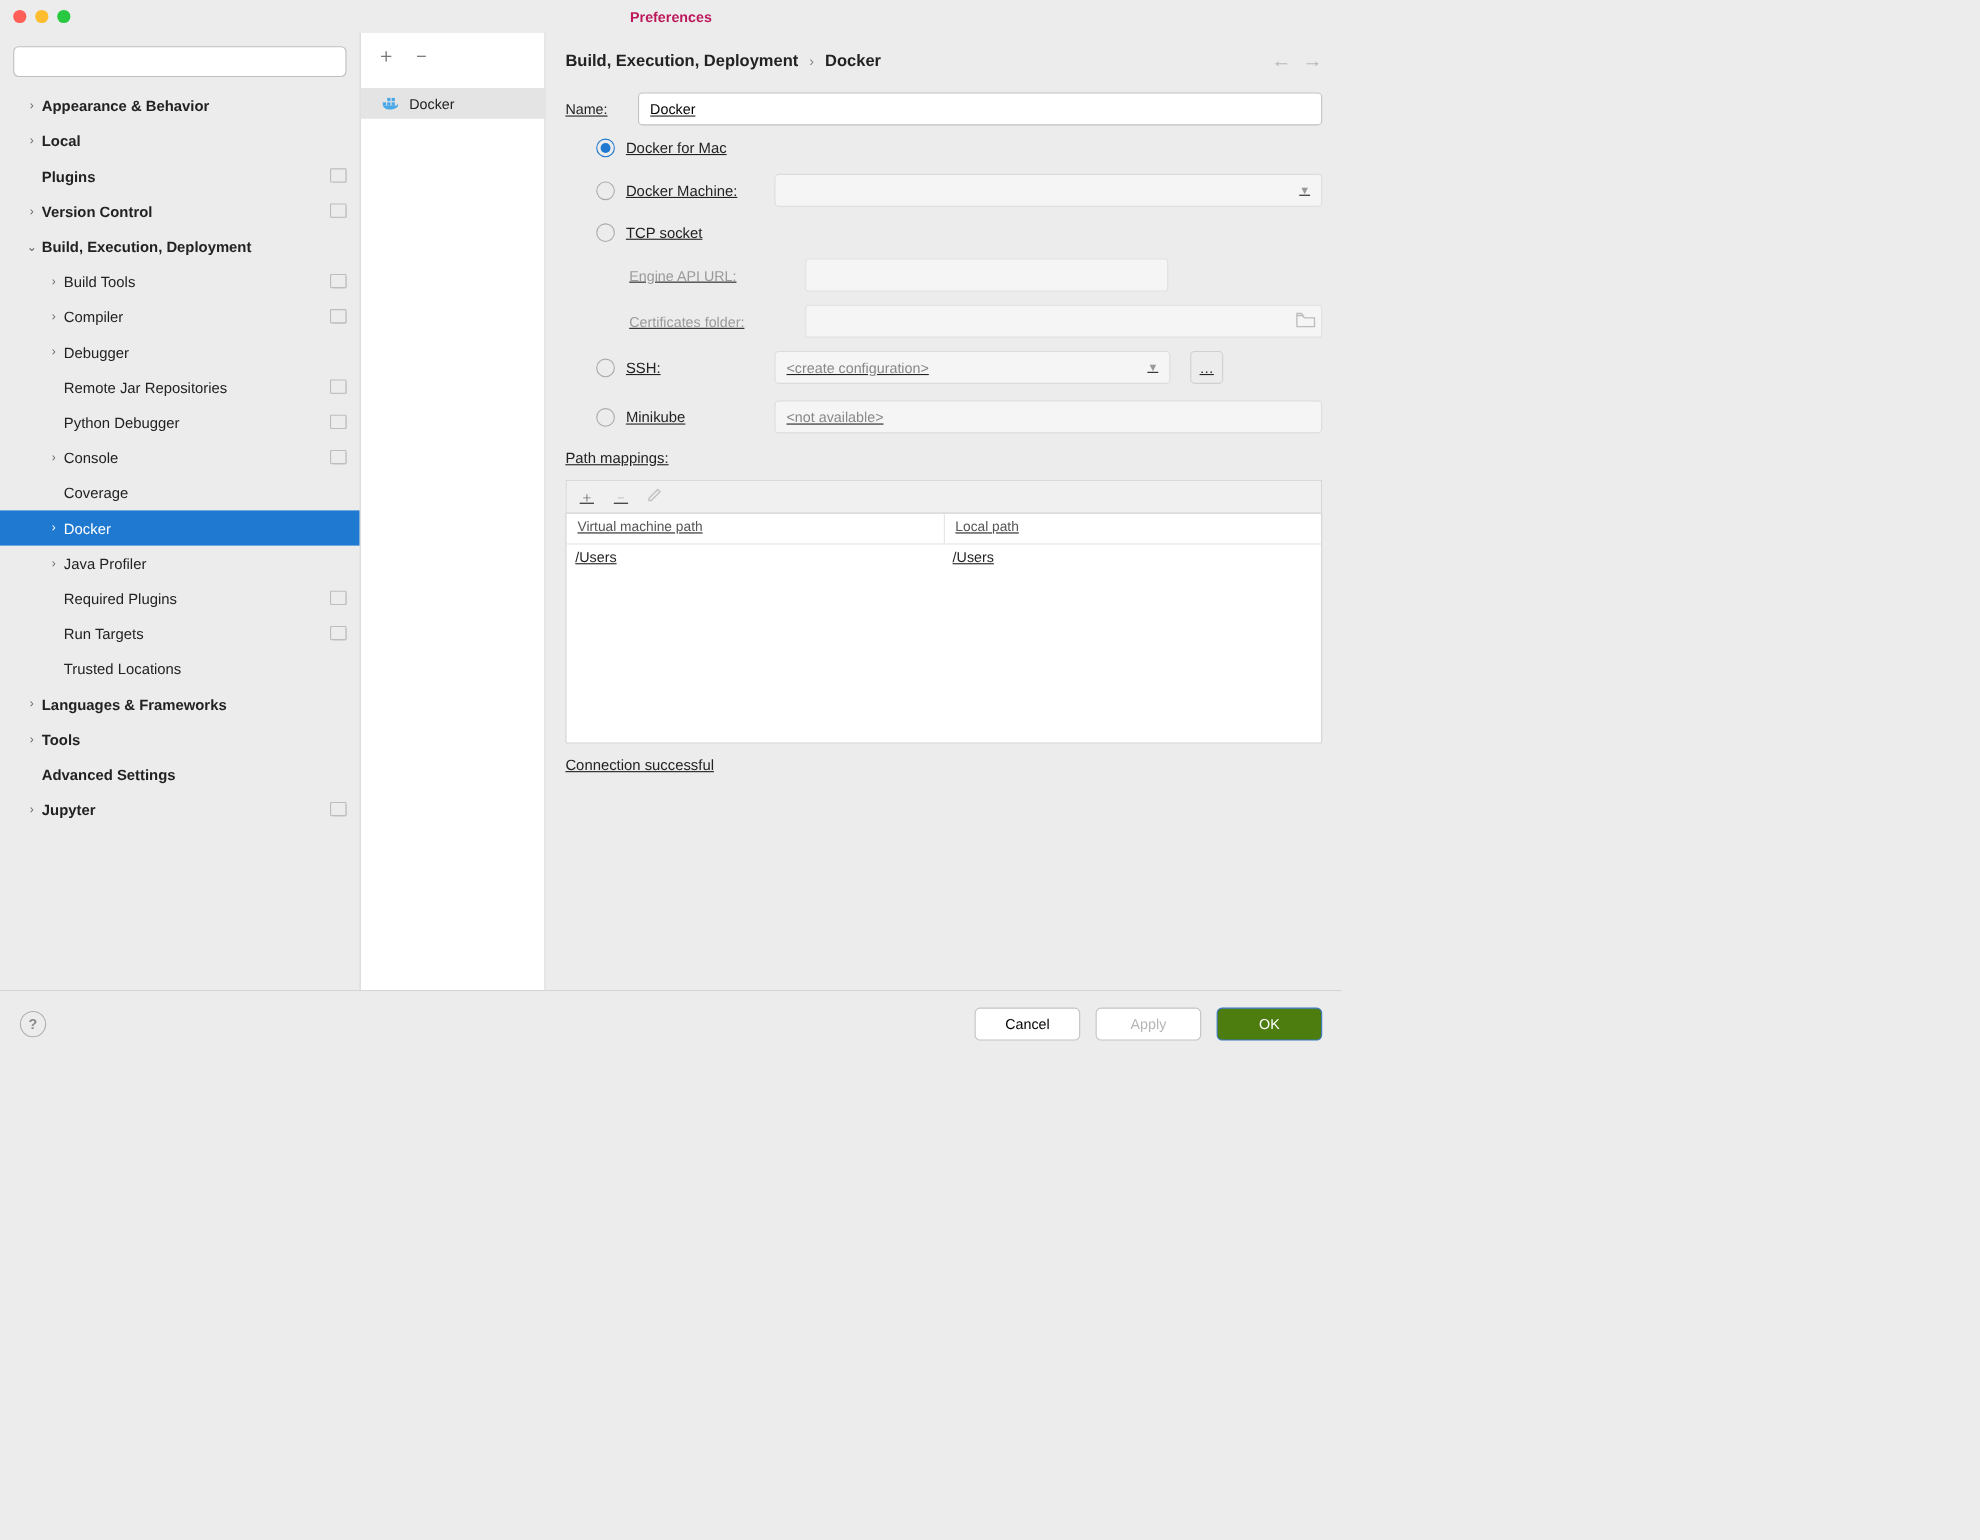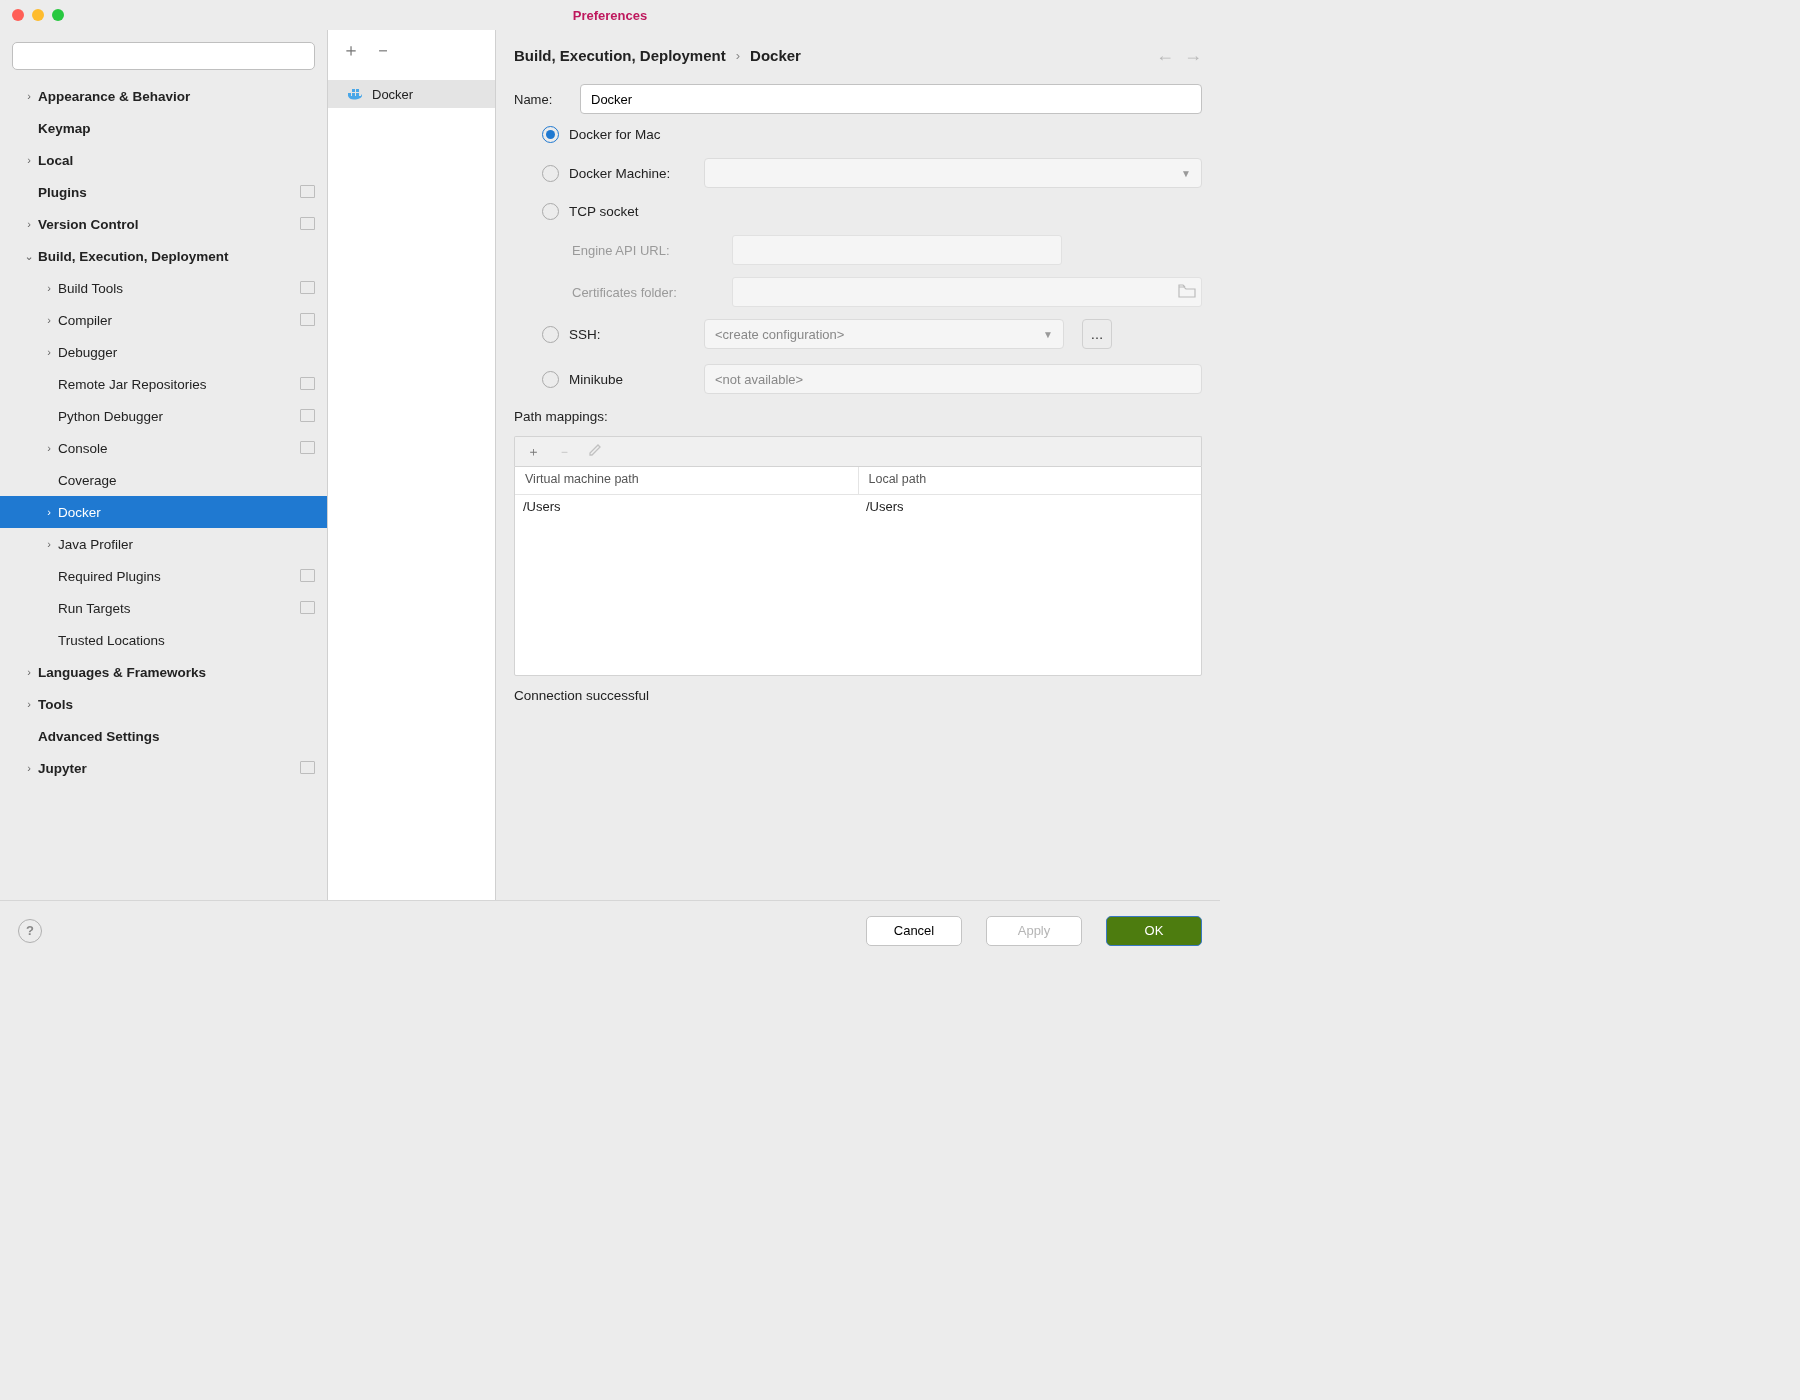--- a/index.html
+++ b/index.html
@@ -131,20 +131,21 @@
 }
 .breadcrumb-bar .crumb { font-weight: 700; font-size: 15px; }
 .breadcrumb-bar .sep { color: #888; }
 .bc-actions { margin-left:auto; display:flex; gap:10px; color:#b8b8b8; }
 .bc-actions span { font-size: 18px; }
 
 .form-area {
   flex:1;
   padding: 4px 18px 10px;
   overflow-y: auto;
+  text-decoration: underline;
 }
 .row { display:flex; align-items:center; margin-bottom: 12px; }
 .row .lbl { width: 66px; font-size: 13px; }
 .text-input {
   flex:1; height: 30px; border:1px solid #c2c2c2; border-radius: 4px;
   background:#fff; padding: 0 10px; font-size: 13px;
 }
 .section-label { font-size: 13.5px; margin: 12px 0 12px; }
 .radio-row {
   display:flex; align-items:center; margin: 0 0 15px 28px; gap: 10px;
@@ -192,21 +193,21 @@
 .status { margin-top: 12px; font-size: 13.5px; }
 
 
 .footer {
   height: 60px; border-top:1px solid #d6d6d6;
   display:flex; align-items:center;
   padding: 0 18px;
   background:#ececec;
 }
 .help-btn { width:24px;height:24px;border-radius:50%;border:1.5px solid #b0b0b0;display:flex;align-items:center;justify-content:center;color:#888;font-weight:700;cursor:pointer;}
-.footer-actions { margin-left:auto; display:flex; gap:24px; }
+.footer-actions { margin-left:auto; display:flex; gap:14px; }
 .btn { height:30px; min-width:96px; border-radius:5px; border:1px solid #c4c4c4; background:#fff; font-size:13px; cursor:pointer; }
 .btn.primary { background:#4d7c0f; border-color:#3878c4; color:#fff; }
 .btn.disabled { color:#b5b5b5; }
 
 svg { overflow: visible; }
 </style>
 </head>
 <body>
 
 <div class="titlebar">
@@ -228,24 +229,20 @@
             <line x1="10.5" y1="10.5" x2="15" y2="15" stroke="#8a8a8a" stroke-width="1.5"></line>
           </svg>
       </span>
       <span class="search-chevron">▾</span>
       <input class="search" style="padding-left: 44px;" placeholder="">
     </div>
     <div class="tree" id="tree">
         <div class="tree-row bold">
           <span class="arrow">›</span>
           <span class="label">Appearance &amp; Behavior</span>
-        </div>
-        <div class="tree-row bold">
-          <span class="arrow"></span>
-          <span class="label">Keymap</span>
         </div>
         <div class="tree-row bold">
           <span class="arrow">›</span>
           <span class="label">Local</span>
         </div>
         <div class="tree-row bold">
           <span class="arrow"></span>
           <span class="label">Plugins</span>
           <span class="gear-badge"></span>
         </div>

